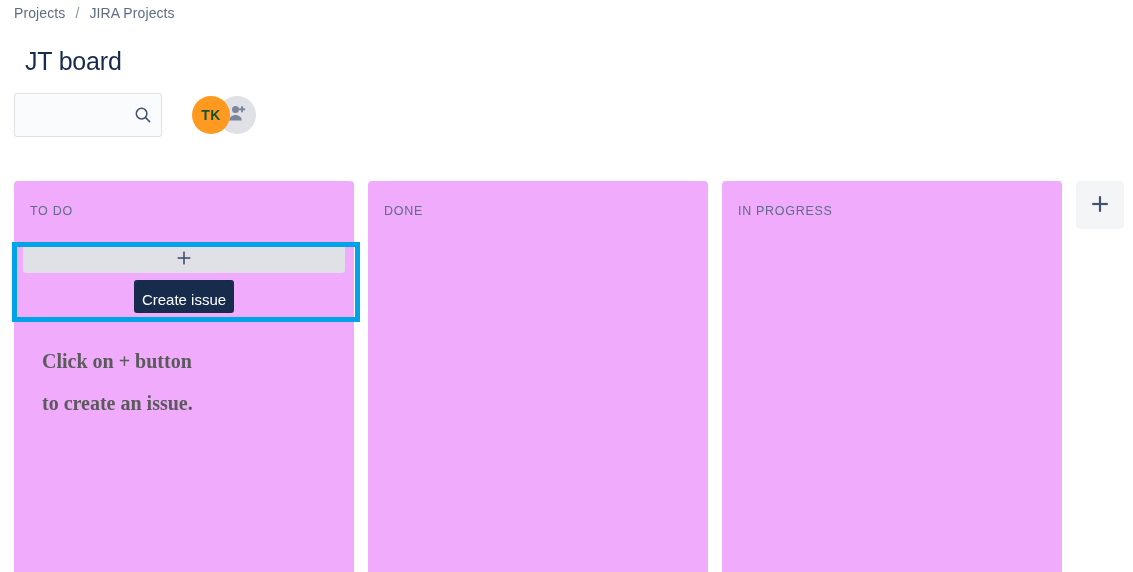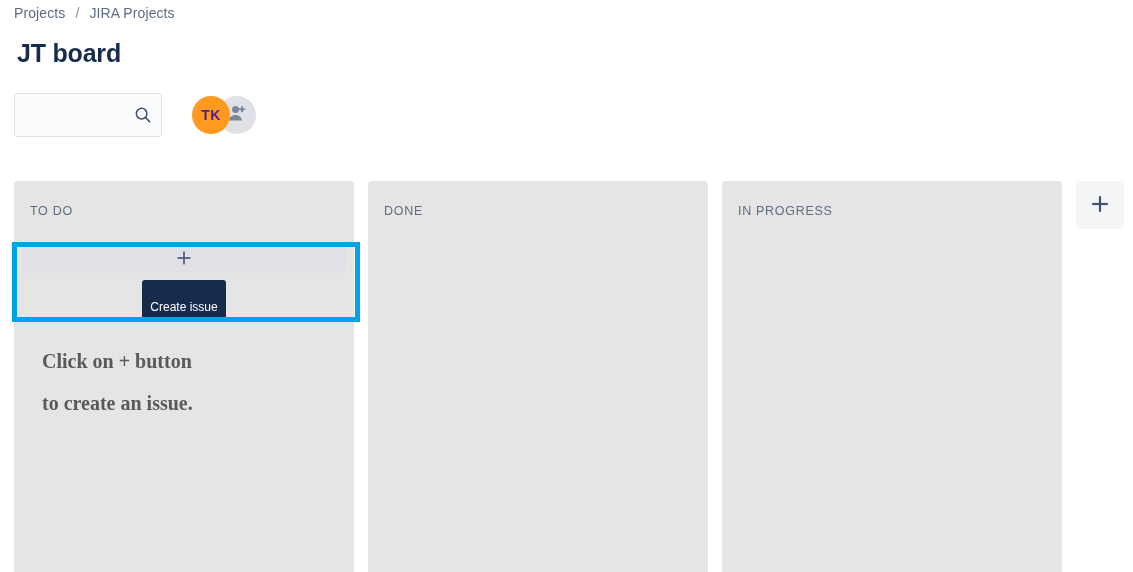--- a/index.html
+++ b/index.html
@@ -34,25 +34,25 @@
     color: #8993a4;
     margin: 0 6px;
   }
 
   
   .page-title {
     position: absolute;
     left: 13px;
     top: 33px;
     font-size: 25px;
-    font-weight: bold;
+    font-weight: normal;
     color: #172b4d;
     letter-spacing: -0.2px;
     line-height: 32px;
-    margin: 4px;
+    margin: 12px;
   }
 
   
   .toolbar {
     position: absolute;
     left: 14px;
     top: 93px;
     display: flex;
     align-items: center;
   }
@@ -97,21 +97,21 @@
     display: flex;
     align-items: center;
     justify-content: center;
     font-size: 14px;
     font-weight: bold;
     letter-spacing: 0.3px;
     box-sizing: border-box;
   }
   .avatar-user {
     background: #ff991f;
-    color: #4c1d95;
+    color: #14532d;
     position: relative;
     z-index: 2;
   }
   .avatar-add {
     background: #dfe1e6;
     margin-left: -12px;
     position: relative;
     z-index: 1;
   }
 
@@ -119,21 +119,21 @@
   .board {
     position: absolute;
     left: 14px;
     top: 181px;
     display: flex;
     align-items: flex-start;
   }
   .column {
     width: 340px;
     height: 392px;
-    background: #e5e5e5;
+    background: #f0abfc;
     border-radius: 4px 4px 0 0;
     margin-right: 14px;
     box-sizing: border-box;
     position: relative;
   }
   .column-header {
     font-size: 12.5px;
     font-weight: normal;
     color: #5e6c84;
     letter-spacing: 0.7px;
@@ -161,23 +161,23 @@
     padding: 0;
   }
   .plus-glyph {
     display: block;
   }
 
   .tooltip {
     margin: 7px auto 0;
     background: #172b4d;
     color: #ffffff;
-    font-size: 12px;
+    font-size: 15px;
     border-radius: 3px;
-    padding: 19px 8px 5px;
+    padding: 12px 8px 5px;
     width: fit-content;
     line-height: 16px;
     white-space: nowrap;
   }
 
   
   .highlight-ring {
     position: absolute;
     left: 12px;
     top: 242px;

